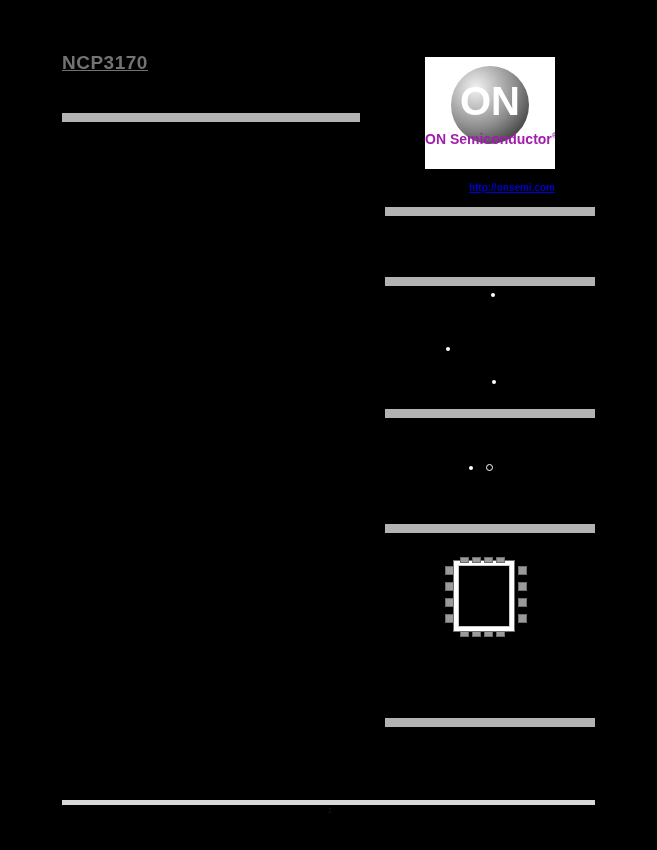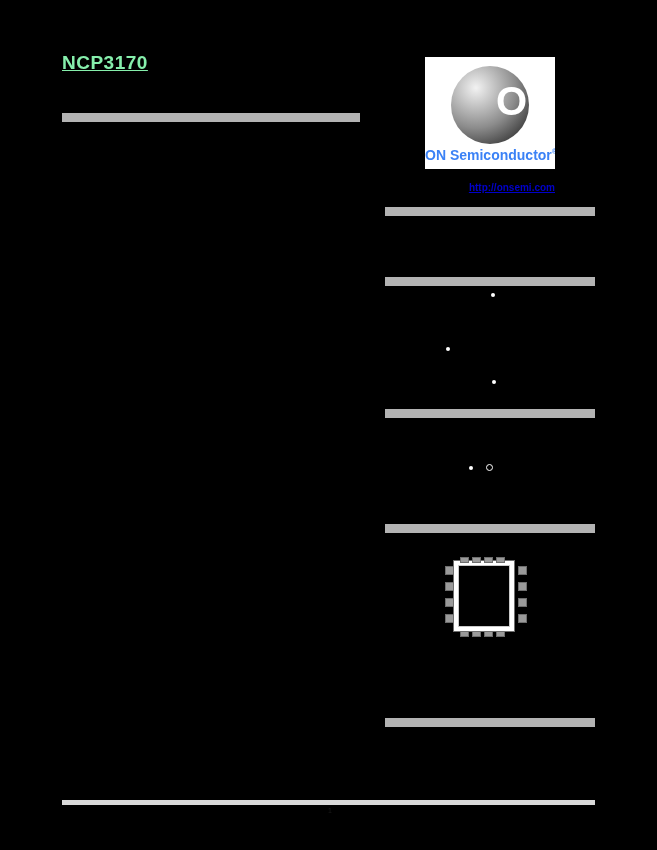--- a/index.html
+++ b/index.html
@@ -25,21 +25,21 @@
   }
 
   
   .part-title {
     position: absolute;
     left: 62px;
     top: 52px;
     font-family: "Liberation Sans", sans-serif;
     font-weight: bold;
     font-size: 19px;
-    color: #86efac;
+    color: #737373;
     letter-spacing: 0.5px;
     text-decoration: underline;
     line-height: 22px;
     white-space: nowrap;
   }
 
   .rule-left {
     position: absolute;
     left: 62px;
     top: 113px;
@@ -81,32 +81,31 @@
     position: absolute;
     left: 0;
     top: 22px;
     width: 130px;
     text-align: center;
     font-family: "Liberation Sans", sans-serif;
     font-weight: bold;
     font-size: 40px;
     color: #ffffff;
     letter-spacing: 0px;
-    padding-left: 36px;
   }
   .logo-wordmark {
     position: absolute;
     left: 0;
-    top: 90px;
+    top: 74px;
     width: 130px;
     text-align: center;
     font-family: "Liberation Sans", sans-serif;
     font-weight: bold;
     font-size: 14px;
-    color: #3b82f6;
+    color: #a21caf;
     white-space: nowrap;
   }
   .logo-wordmark sup {
     font-size: 8px;
     vertical-align: super;
   }
 
   .site-link {
     position: absolute;
     left: 425px;

